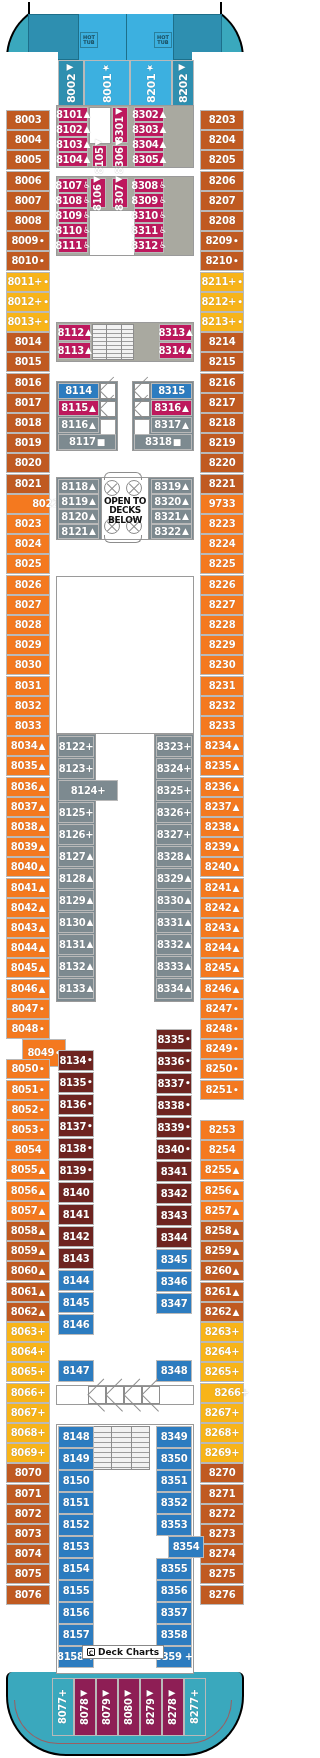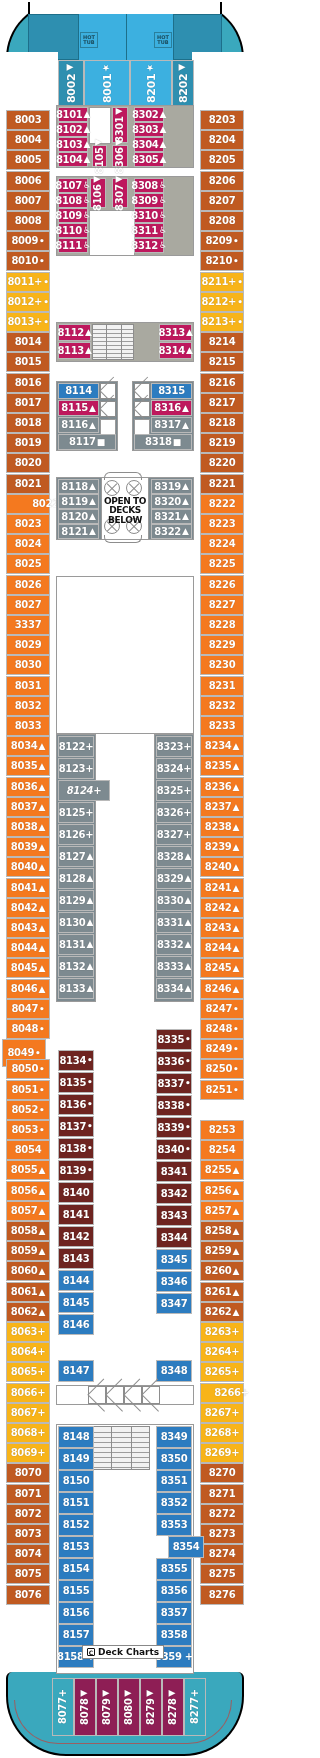--- a/index.html
+++ b/index.html
@@ -234,21 +234,21 @@
       <div class="cab c-orange" style="left: 6px; top: 554px; width: 44px; height: 20px;">
         <span>8025</span>
       </div>
       <div class="cab c-orange" style="left: 6px; top: 575px; width: 44px; height: 20px;">
         <span>8026</span>
       </div>
       <div class="cab c-orange" style="left: 6px; top: 595px; width: 44px; height: 20px;">
         <span>8027</span>
       </div>
       <div class="cab c-orange" style="left: 6px; top: 615px; width: 44px; height: 20px;">
-        <span>3337</span>
+        <span>8028</span>
       </div>
       <div class="cab c-orange" style="left: 6px; top: 635px; width: 44px; height: 20px;">
         <span>8029</span>
       </div>
       <div class="cab c-orange" style="left: 6px; top: 655px; width: 44px; height: 20px;">
         <span>8030</span>
       </div>
       <div class="cab c-orange" style="left: 6px; top: 676px; width: 44px; height: 20px;">
         <span>8031</span>
       </div>
@@ -311,21 +311,21 @@
         <span class="mk">▲</span>
       </div>
       <div class="cab c-orange" style="left: 6px; top: 999px; width: 44px; height: 20px;">
         <span>8047</span>
         <span class="mk">•</span>
       </div>
       <div class="cab c-orange" style="left: 6px; top: 1019px; width: 44px; height: 20px;">
         <span>8048</span>
         <span class="mk">•</span>
       </div>
-      <div class="cab c-orange" style="left: 2px; top: 1039px; width: 44px; height: 28px;">
+      <div class="cab c-orange" style="left: 22px; top: 1039px; width: 44px; height: 28px;">
         <span>8049</span>
         <span class="mk">•</span>
       </div>
       <div class="cab c-orange" style="left: 6px; top: 1059px; width: 44px; height: 20px;">
         <span>8050</span>
         <span class="mk">•</span>
       </div>
       <div class="cab c-orange" style="left: 6px; top: 1080px; width: 44px; height: 20px;">
         <span>8051</span>
         <span class="mk">•</span>
@@ -473,21 +473,21 @@
       <div class="cab c-rust" style="left: 200px; top: 433px; width: 44px; height: 20px;">
         <span>8219</span>
       </div>
       <div class="cab c-rust" style="left: 200px; top: 453px; width: 44px; height: 20px;">
         <span>8220</span>
       </div>
       <div class="cab c-rust" style="left: 200px; top: 474px; width: 44px; height: 20px;">
         <span>8221</span>
       </div>
       <div class="cab c-orange" style="left: 200px; top: 494px; width: 44px; height: 20px;">
-        <span>8222</span>
+        <span>9733</span>
       </div>
       <div class="cab c-orange" style="left: 200px; top: 514px; width: 44px; height: 20px;">
         <span>8223</span>
       </div>
       <div class="cab c-orange" style="left: 200px; top: 534px; width: 44px; height: 20px;">
         <span>8224</span>
       </div>
       <div class="cab c-orange" style="left: 200px; top: 554px; width: 44px; height: 20px;">
         <span>8225</span>
       </div>
@@ -914,21 +914,21 @@
 
   <div class="blockbox" style="left:56px;top:734px;width:40px;height:268px;background:#7d8a90;"></div>
   <div class="blockbox" style="left:154px;top:734px;width:40px;height:268px;background:#7d8a90;"></div>
   <div id="mb-left">
       <div class="cab c-slate" style="left: 58px; top: 736px; width: 36px; height: 21px;">
         <span>8122+</span>
       </div>
       <div class="cab c-slate" style="left: 58px; top: 758px; width: 36px; height: 21px;">
         <span>8123+</span>
       </div>
-      <div class="cab c-slate" style="left: 58px; top: 780px; width: 52px; height: 21px; font-style: italic;">
+      <div class="cab c-slate" style="left: 58px; top: 780px; width: 60px; height: 21px;">
         <span>8124+</span>
       </div>
       <div class="cab c-slate" style="left: 58px; top: 802px; width: 36px; height: 21px;">
         <span>8125+</span>
       </div>
       <div class="cab c-slate" style="left: 58px; top: 824px; width: 36px; height: 21px;">
         <span>8126+</span>
       </div>
       <div class="cab c-slate" style="left: 58px; top: 846px; width: 36px; height: 21px;">
         <span>8127</span>

